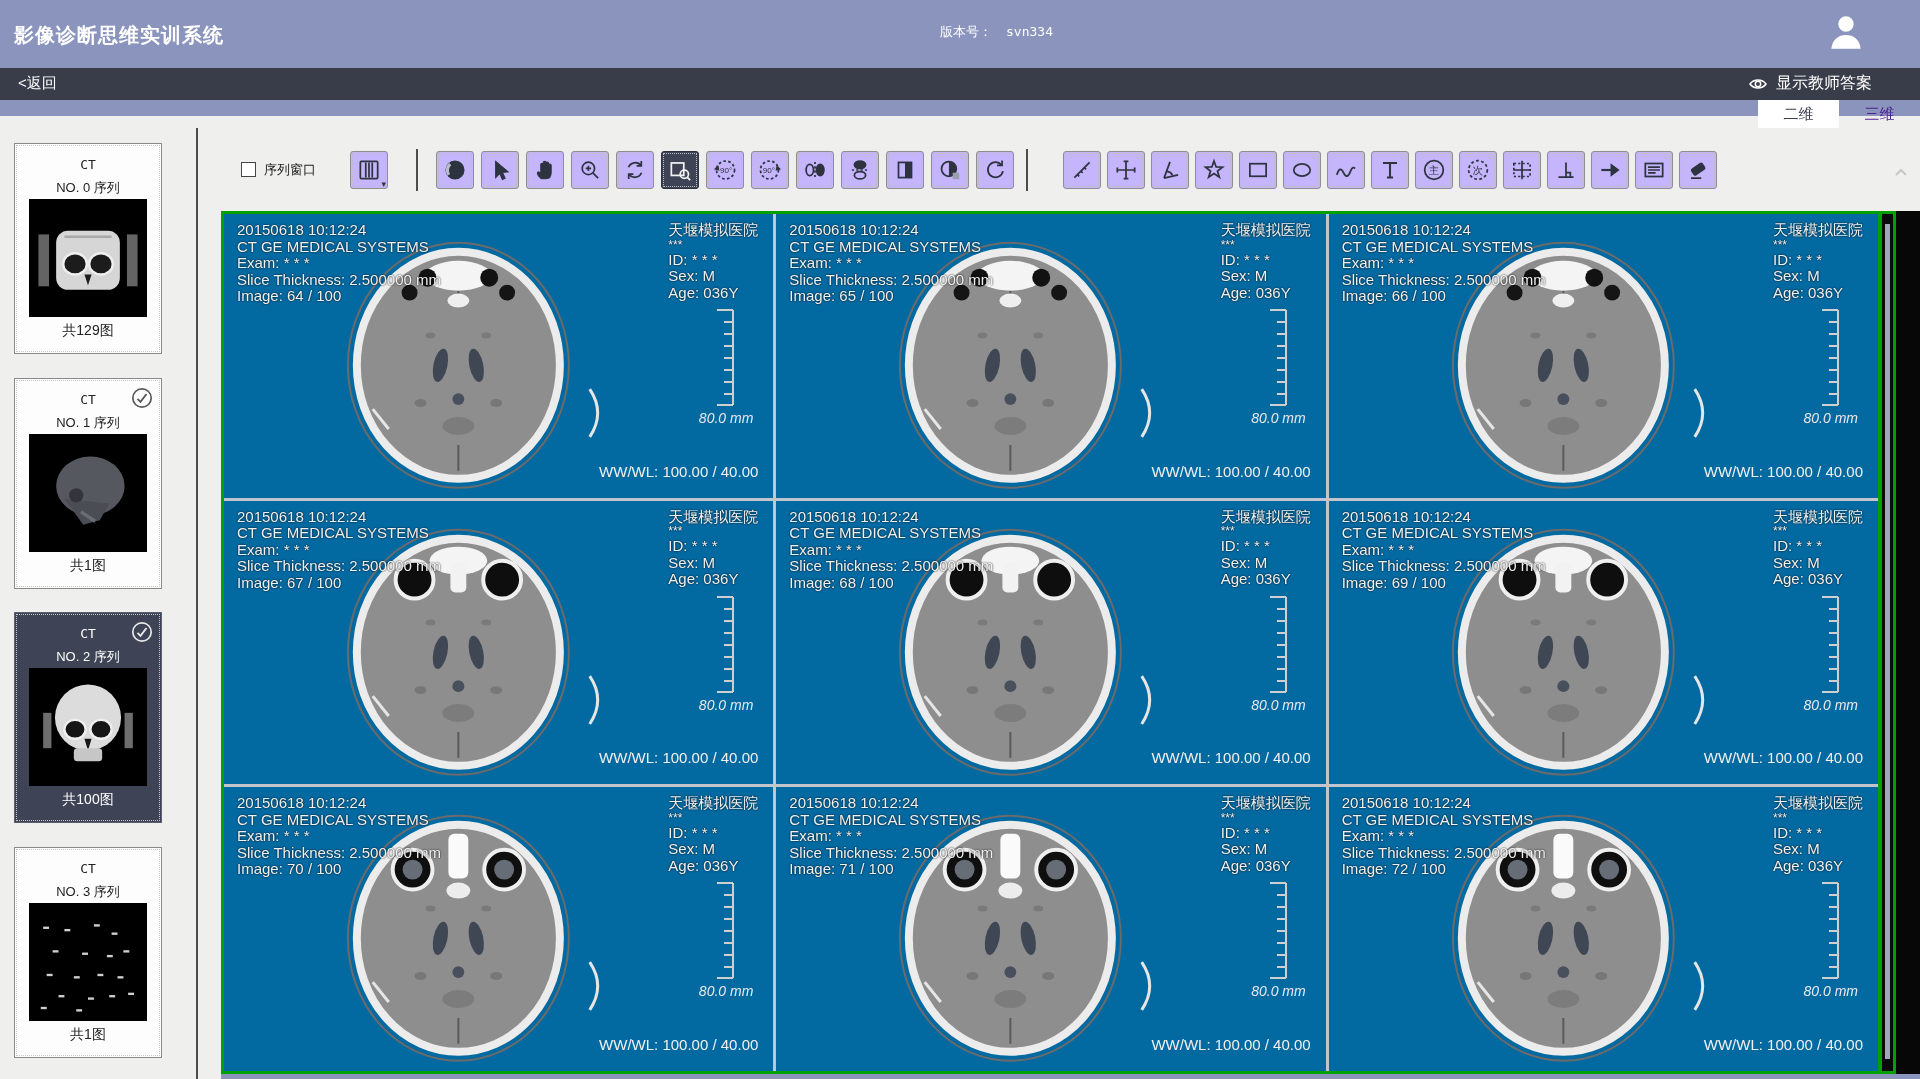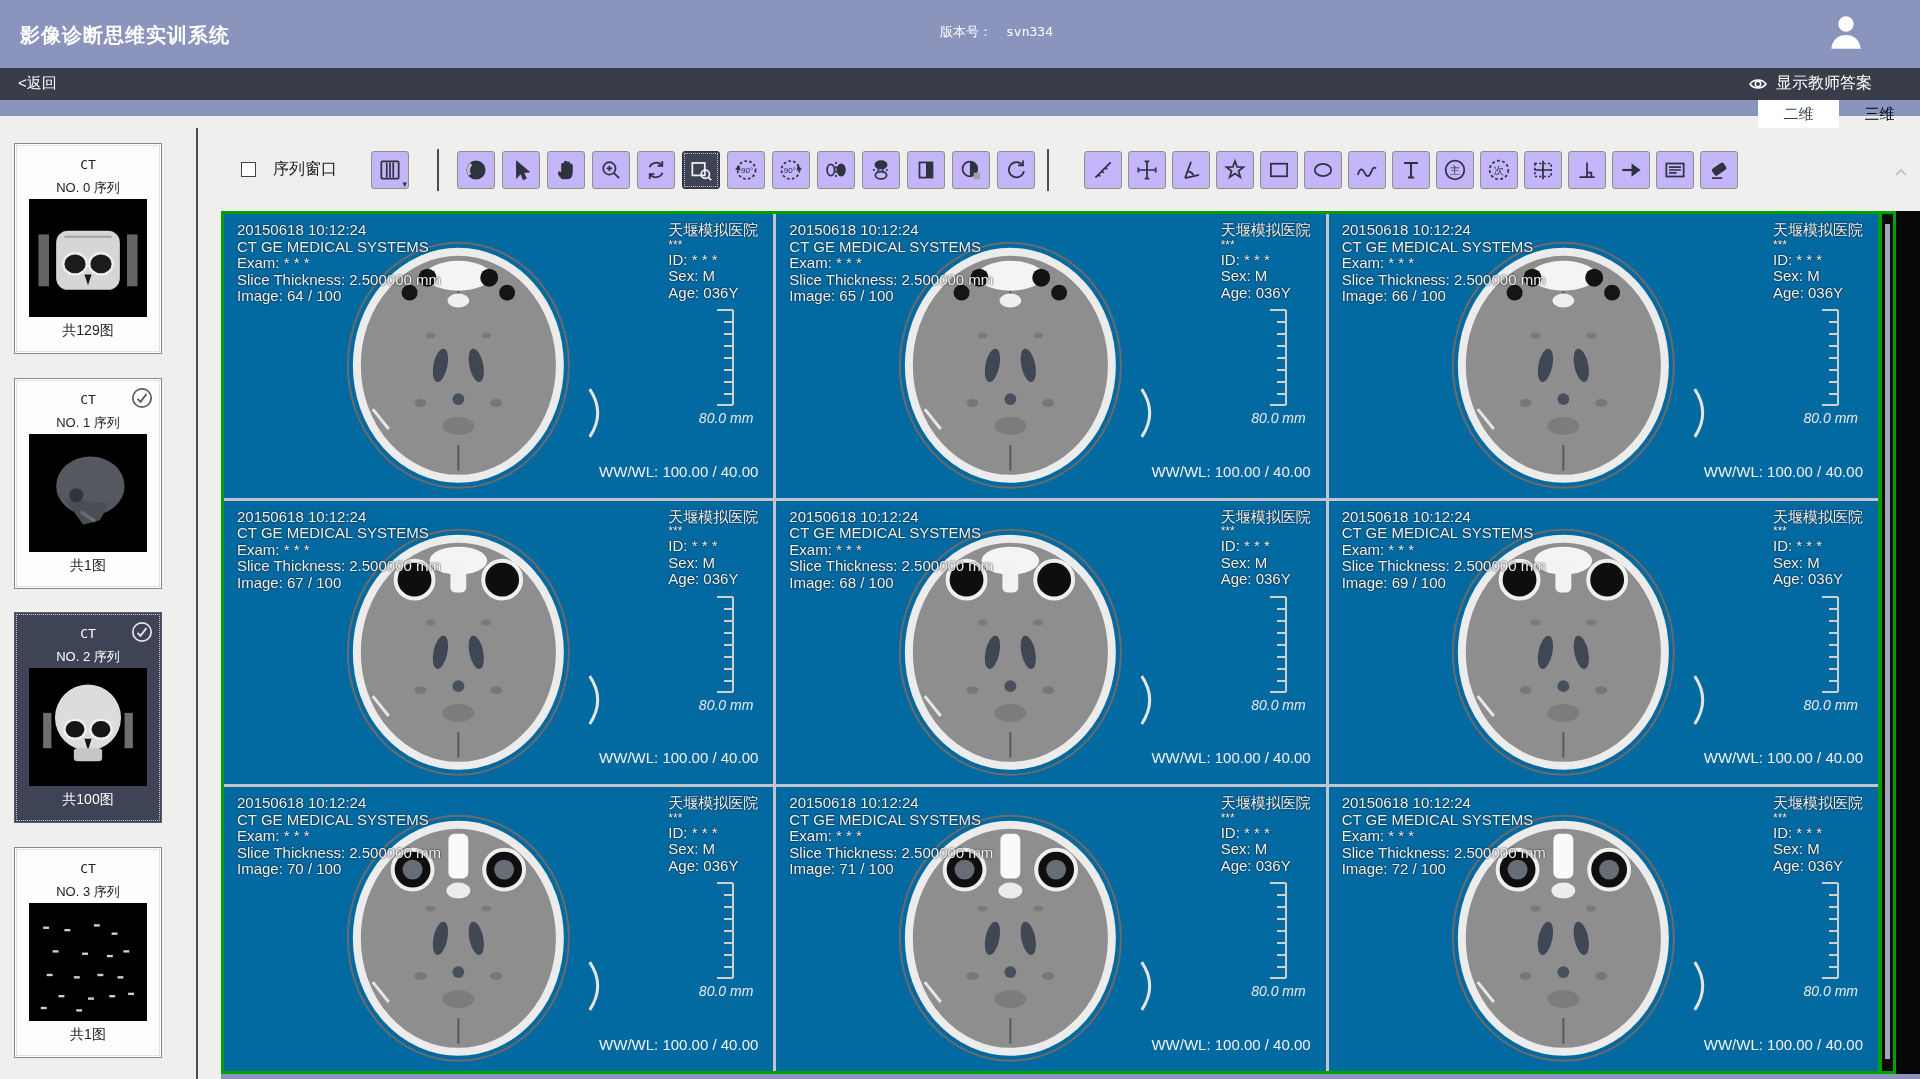--- a/index.html
+++ b/index.html
@@ -1,32 +1,32 @@
 <!DOCTYPE html>
 <html><head>
 <meta charset="utf-8">
 <style>
   * { margin:0; padding:0; box-sizing:border-box; }
   html,body { width:1920px; height:1079px; overflow:hidden;
     font-family:"Liberation Sans", sans-serif; background:#efefee; position:relative; }
 
   
   .topbar { position:absolute; left:0; top:0; width:1920px; height:68px; background:#8a94bd; }
-  .app-title { position:absolute; left:20px; top:22px; color:#fff; font-size:20px; font-weight:bold; letter-spacing:1px; }
+  .app-title { position:absolute; left:14px; top:22px; color:#fff; font-size:20px; font-weight:bold; letter-spacing:1px; }
   .version { position:absolute; left:940px; top:23px; color:#fff; font-size:13px; }
   .version .ver-val { font-family:"DejaVu Sans Mono", monospace; margin-left:14px; font-size:13px; }
   .user-btn { position:absolute; left:1826px; top:12px; width:40px; height:42px; cursor:pointer; }
 
   .navbar { position:absolute; left:0; top:68px; width:1920px; height:32px; background:#383d49; }
   .back-btn { position:absolute; left:18px; top:6px; color:#fff; font-size:15px; cursor:pointer; }
   .show-answer { position:absolute; right:48px; top:5px; color:#fff; font-size:16px; cursor:pointer; display:flex; align-items:center; gap:8px; }
 
   .tabstrip { position:absolute; left:0; top:100px; width:1920px; height:16px; background:#8a94bd; }
   .tabs { position:absolute; right:0; top:0; height:28px; display:flex; }
-  .tab { width:81px; height:28px; font-size:15px; color:#000000; display:flex; align-items:center; justify-content:center; cursor:pointer; }
+  .tab { width:81px; height:28px; font-size:15px; color:#4c1d95; display:flex; align-items:center; justify-content:center; cursor:pointer; }
   .tab.active { background:#fff; color:#3a3f52; }
 
   
   .sidebar { position:absolute; left:0; top:128px; width:228px; height:951px; background:#efefee; }
   .side-divider { position:absolute; left:196px; top:128px; width:2px; height:951px; background:#4d4d4d; }
   .card { position:absolute; left:14px; width:148px; height:211px; background:#fdfdfd;
     border:1px solid #8a8a8a; outline:1px dotted #c9c9c9; outline-offset:-3px; cursor:pointer; color:#222; }
   .card.selected { background:#3e4355; color:#fff; border-color:#5a5f72; }
   .card .modality { position:absolute; top:13px; width:100%; text-align:center; font-size:13px; font-family:"DejaVu Sans Mono", monospace; }
   .card .series-name { position:absolute; top:35px; width:100%; text-align:center; font-size:13px; }
@@ -34,21 +34,21 @@
   .card .thumb svg { width:100%; height:100%; display:block; }
   .card .count { position:absolute; top:178px; width:100%; text-align:center; font-size:14px; }
   .card .check { position:absolute; right:7px; top:7px; width:24px; height:24px; color:#5a5a5a; }
   .card.selected .check { color:#e8e8e8; }
   .card .check svg { width:100%; height:100%; }
 
   
   .toolbar { position:absolute; left:198px; top:128px; width:1722px; height:83px; display:flex; align-items:center; }
   .chk-group { margin-left:43px; display:flex; align-items:center; gap:8px; cursor:pointer; }
   .chk-box { width:15px; height:15px; border:1px solid #444; background:#fff; }
-  .chk-label { font-size:16px; color:#222;margin-left:9px; }
+  .chk-label { font-size:13px; color:#222; }
   .tbtn { width:38px; height:38px; background:#c4b5fd; border:1px solid #8f8f8f; border-radius:3px;
     outline:1px dotted #bdbdbd; outline-offset:-3px; display:flex; align-items:center; justify-content:center;
     cursor:pointer; position:relative; flex:0 0 auto; }
   .tbtn svg { width:26px; height:26px; stroke:#2e3340; fill:none; stroke-width:1.6; }
   .tbtn.active { background:#3e4355; border-color:#2c3040; }
   .tbtn.active svg { stroke:#f2f2f2; }
   .tbtn .caret { position:absolute; right:1px; bottom:-1px; font-size:9px; color:#333; }
   .btn-layout { margin-left:34px; }
   .tdiv { width:2px; height:42px; background:#4d4d4d; flex:0 0 auto; }
   .tdiv.d1 { margin-left:28px; margin-right:18px; }

